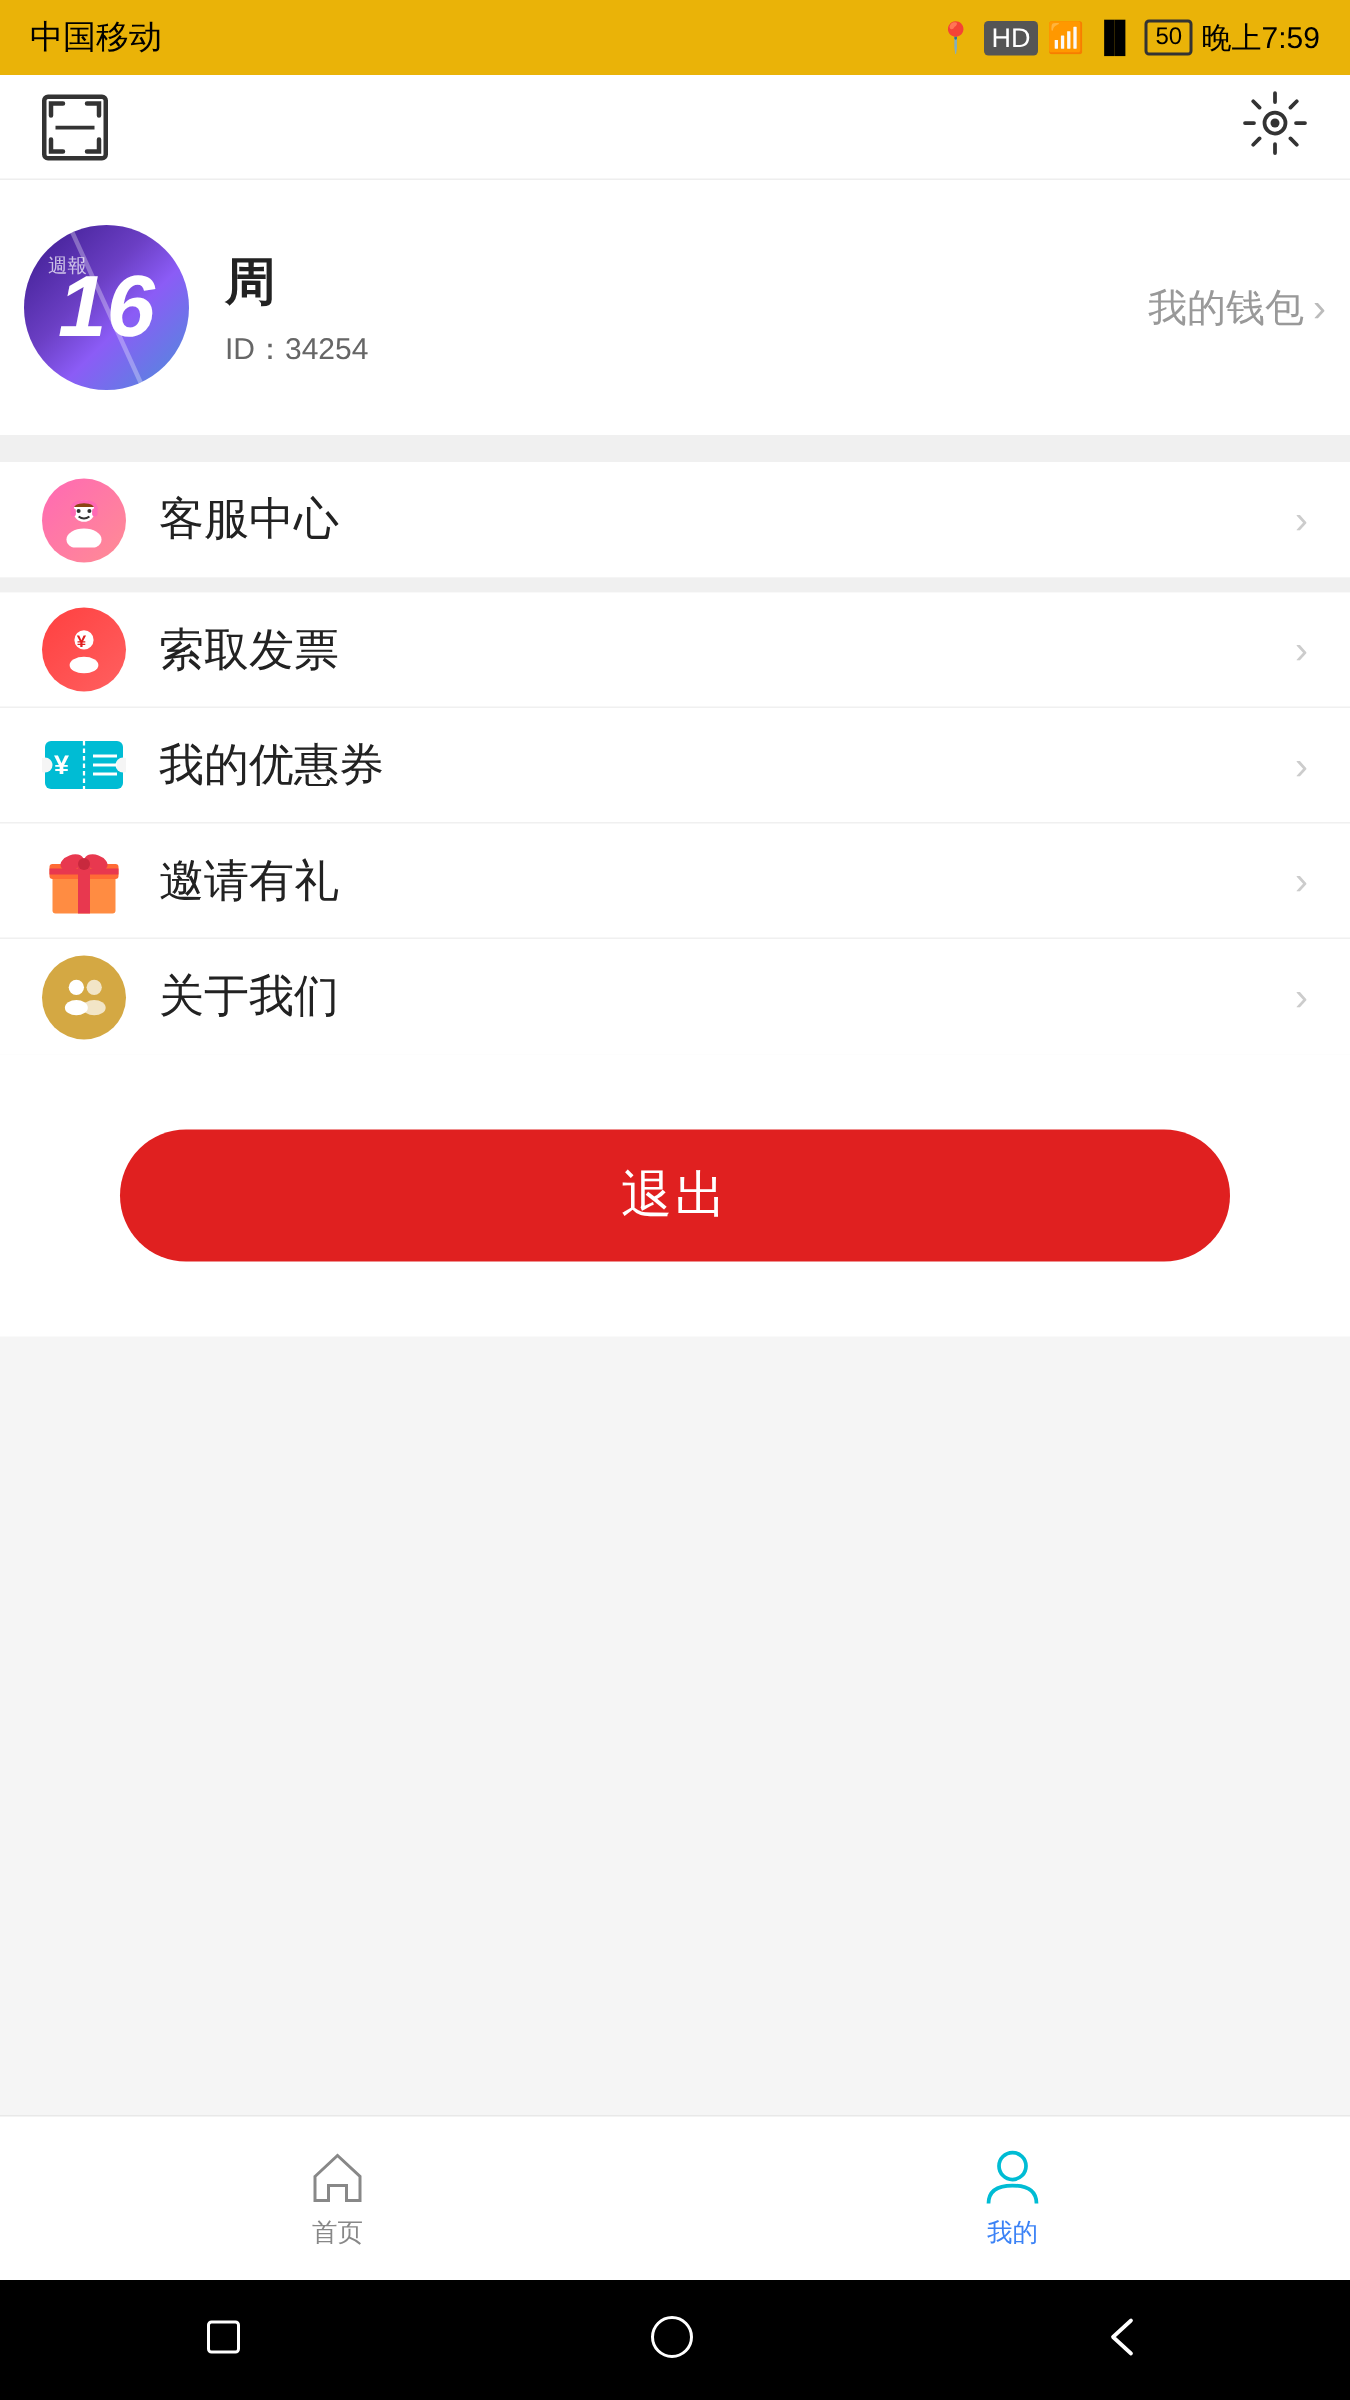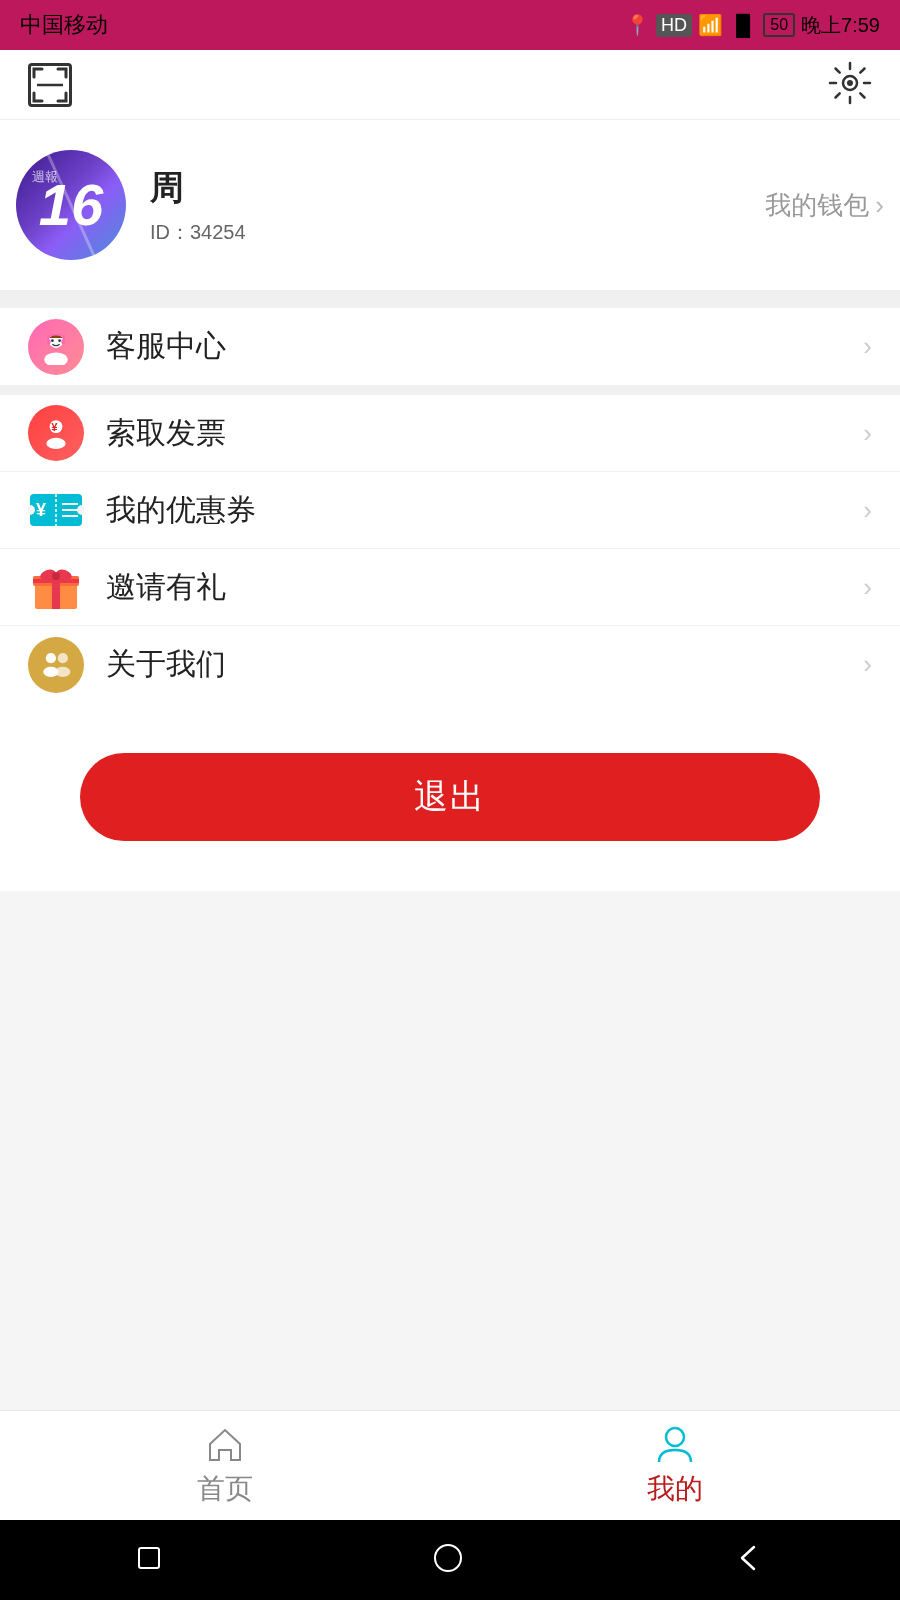--- a/index.html
+++ b/index.html
@@ -8,21 +8,21 @@
       width: 900px;
       height: 1600px;
       font-family: -apple-system, 'PingFang SC', 'Helvetica Neue', sans-serif;
       background: #f5f5f5;
       overflow: hidden;
       position: relative;
     }
 
     
     .status-bar {
-      background: #be185d;
+      background: #eab308;
       height: 50px;
       display: flex;
       align-items: center;
       justify-content: space-between;
       padding: 0 20px;
       font-size: 22px;
       font-weight: 500;
     }
     .status-left { font-size: 22px; }
     .status-right {
@@ -205,25 +205,25 @@
       flex: 1;
       display: flex;
       flex-direction: column;
       align-items: center;
       justify-content: center;
       gap: 6px;
       cursor: pointer;
       height: 100%;
     }
     .nav-label {
-      font-size: 28px;
+      font-size: 17px;
       color: #888;
     }
     .nav-label.active {
-      color: #b91c1c;
+      color: #3b82f6;
     }
 
     
     .system-bar {
       position: absolute;
       bottom: 0;
       left: 0;
       right: 0;
       height: 80px;
       background: #000;

